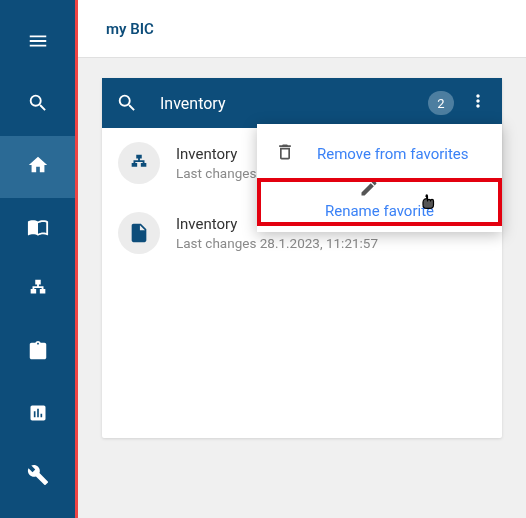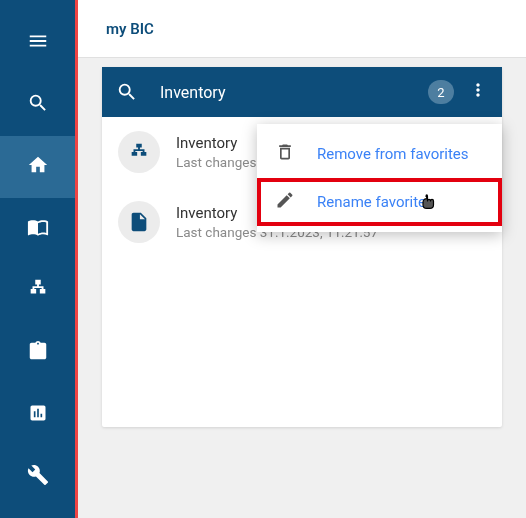--- a/index.html
+++ b/index.html
@@ -46,21 +46,21 @@
       align-items: center;
       padding-left: 28px;
       border-bottom: 1px solid #e0e0e0;
     }
     .topbar-title {
       color: #0d4d7a;
       font-weight: 600;
       font-size: 15px;
     }
     .content {
-      padding: 9px 24px;
+      padding: 20px 24px;
       position: relative;
     }
     .card {
       background: #fff;
       border-radius: 2px;
       box-shadow: 0 1px 3px rgba(0,0,0,0.12);
       overflow: visible;
       position: relative;
       min-height: 360px;
     }
@@ -141,20 +141,21 @@
       position: relative;
     }
     .menu-item svg {
       fill: #555;
       margin-right: 22px;
       flex-shrink: 0;
     }
     .menu-item.highlight {
       outline: 4px solid #e3000f;
       outline-offset: -4px;
+      flex-direction: column;
     }
     .pointer-cursor {
       position: absolute;
       right: 42px;
       top: 50%;
       transform: translateY(-40%);
       pointer-events: none;
     }
   </style>
 </head>
@@ -256,21 +257,21 @@
       </div>
 
       <div class="list-item">
         <div class="list-icon">
           <svg width="22" height="22" viewBox="0 0 24 24">
               <path d="M14 2H6c-1.1 0-2 .9-2 2v16c0 1.1.9 2 2 2h12c1.1 0 2-.9 2-2V8l-6-6zm-1 7V3.5L18.5 9H13z"></path>
             </svg>
         </div>
         <div class="list-text">
           <div class="list-title">Inventory</div>
-          <div class="list-sub">Last changes 31.1.2023, 11:21:57</div>
+          <div class="list-sub">Last changes 28.1.2023, 11:21:57</div>
         </div>
       </div>
     </div>
 
     <div class="menu">
       <div class="menu-item">
         <span>
           <svg width="20" height="20" viewBox="0 0 24 24">
               <path d="M6 19c0 1.1.9 2 2 2h8c1.1 0 2-.9 2-2V7H6v12zM8 9h8v10H8V9zm7.5-5l-1-1h-5l-1 1H5v2h14V4h-3.5z"></path>
             </svg>

